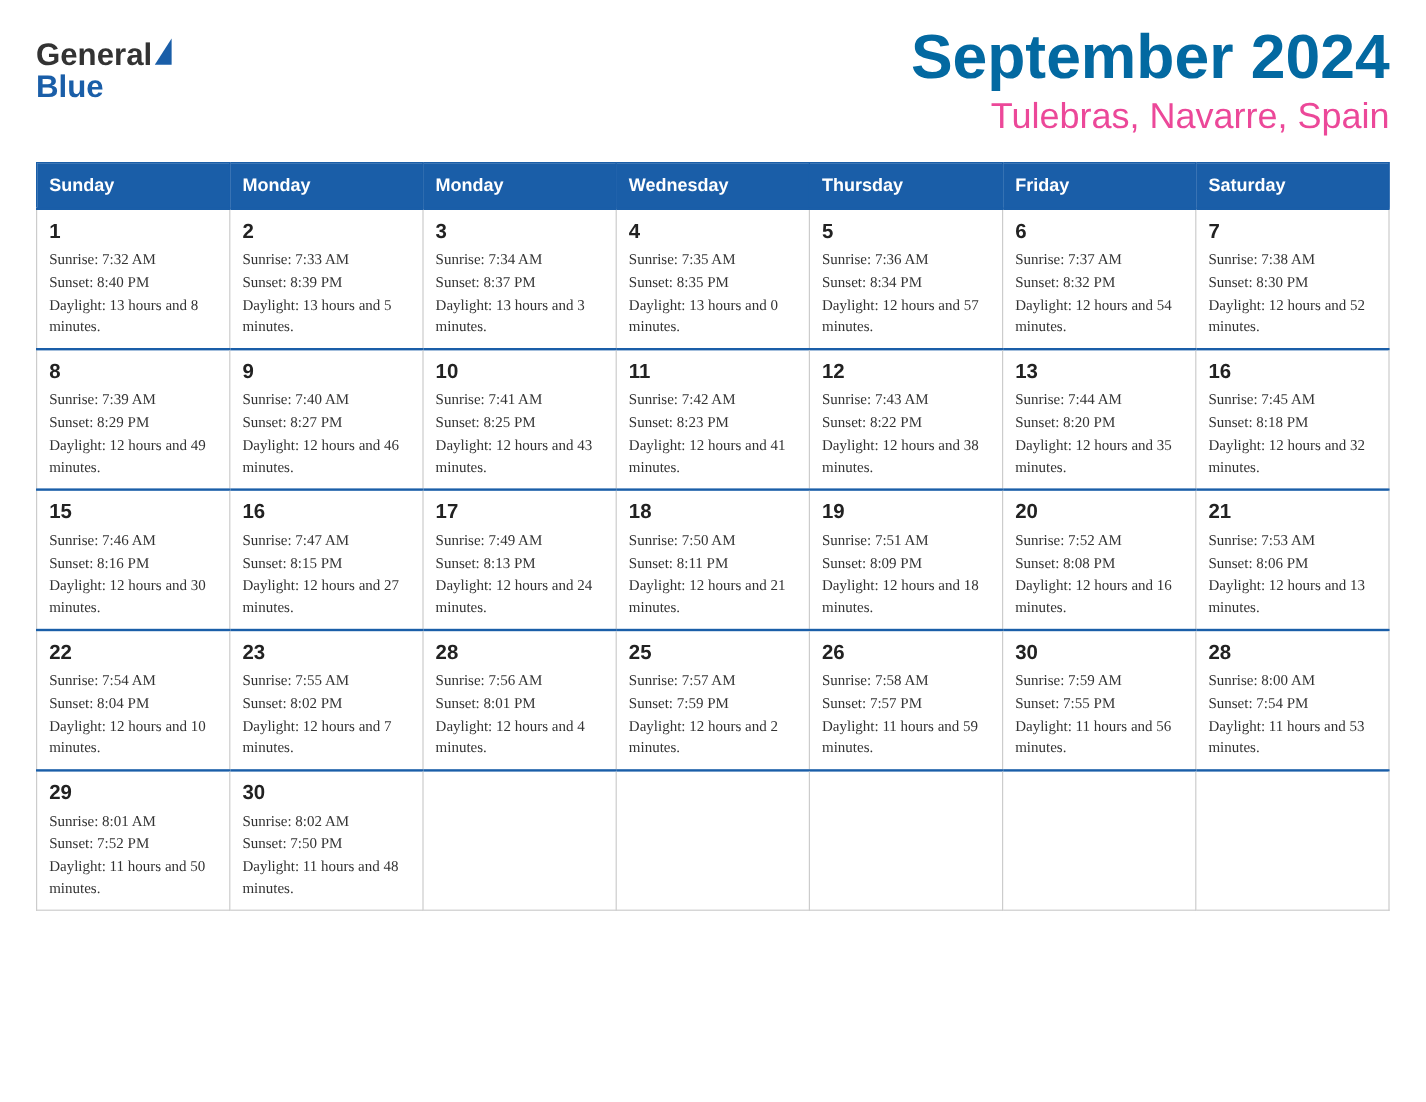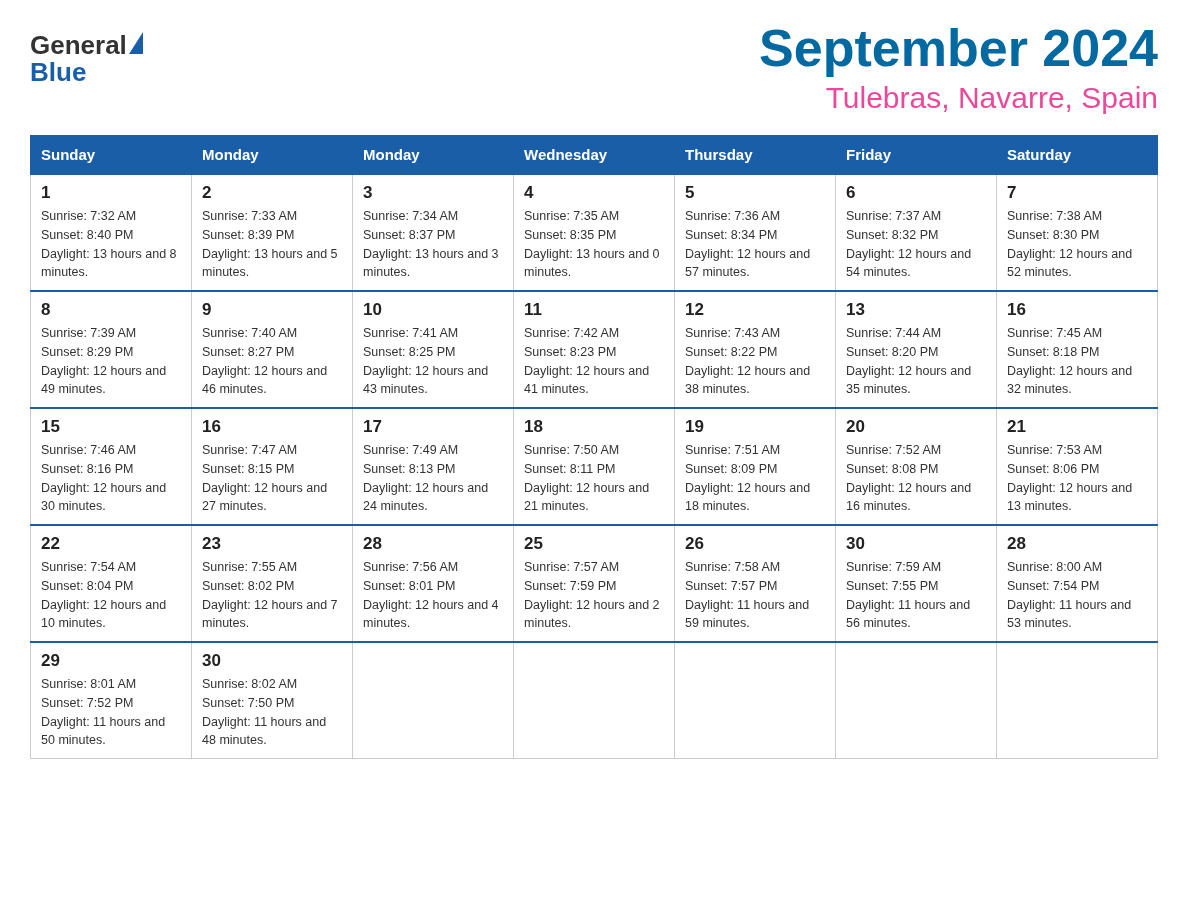--- a/index.html
+++ b/index.html
@@ -86,20 +86,21 @@
       font-size: 17px;
       font-weight: bold;
       color: #222;
       display: block;
       margin-bottom: 4px;
     }
     .day-info {
       font-size: 12.5px;
       color: #333;
       line-height: 1.5;
+      font-family: Liberation Serif, serif;
     }
     td.empty {
       border-top: 2px solid #1a5ea8;
       background: #fff;
     }
   </style>
 </head>
 <body>
 
 <div class="header-row">

